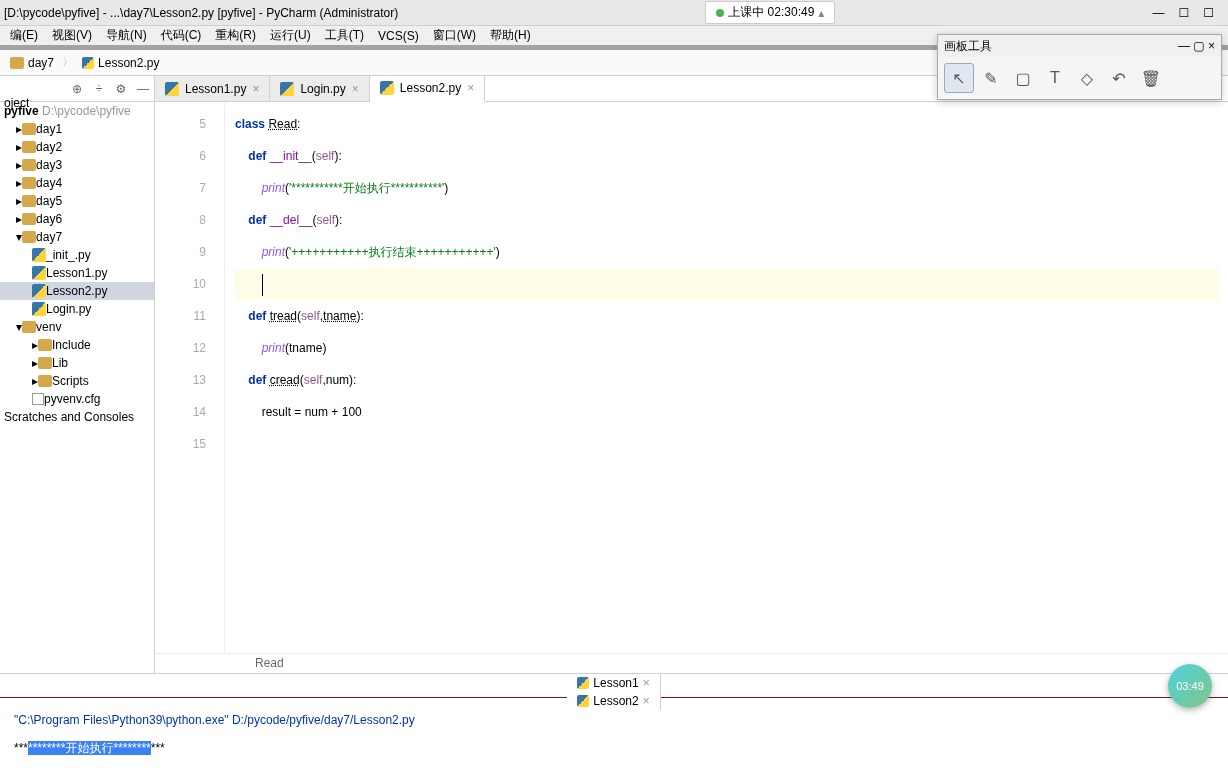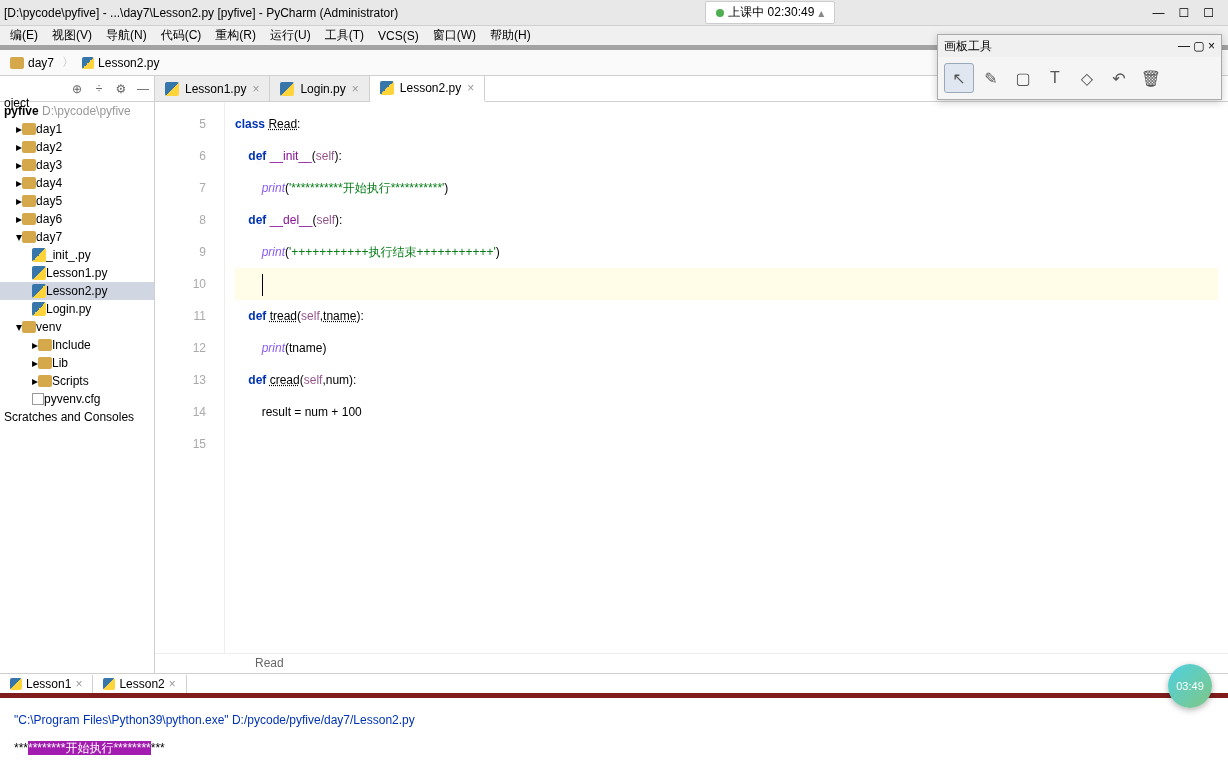--- a/index.html
+++ b/index.html
@@ -42,27 +42,27 @@
 .src .l.hl { background:#fffde7; }
 .kw { color:#0033b3; font-weight:bold; }
 .fn { color:#8b5cf6;font-style:italic; }
 .mag { color:#871094; }
 .self { color:#94558d; }
 .str { color:#067d17; }
 .cls { color:#000; text-decoration:underline; text-decoration-style:dotted; }
 .cursor { border-left:1px solid #000; display:inline-block; height:22px; vertical-align:middle; }
 .bcrumb { height:20px; padding:2px 100px; border-top:1px solid #eee; color:#666; font-size:12px; }
 .run { height:200px; background:#fff; border-top:1px solid #d0d0d0; }
-.run-tabs { height:24px; display:flex; align-items:center; border-bottom:5px solid #7f1d1d; }
+.run-tabs { height:24px; display:flex; align-items:center; border-bottom:1px solid #7f1d1d;flex-direction:column; }
 .rtab { display:flex; align-items:center; gap:4px; padding:2px 10px; border-right:1px solid #d0d0d0; cursor:pointer; }
 .rtab.act { background:#fff; }
 .rtab .x { color:#999; }
 .rtab .pyi { width:12px; height:12px; background:linear-gradient(135deg,#3776ab 50%,#ffd43b 50%); border-radius:2px; }
 .out { padding:8px 14px; font-family:"SimSun",monospace; font-size:17px; line-height:28px; }
-.out .hl { background:#a21caf; color:#fff; }
+.out .hl { background:#3b82f6; color:#fff; }
 .drawpanel { position:absolute; top:34px; right:6px; width:285px; background:#f5f5f5; border:1px solid #aaa; box-shadow:0 2px 8px rgba(0,0,0,.2); }
 .drawpanel .hdr { height:22px; display:flex; align-items:center; padding:0 6px; background:#f0f0f0; }
 .drawpanel .hdr .t { flex:1; }
 .drawpanel .tools { display:flex; gap:2px; padding:6px; }
 .drawpanel .tool { width:30px; height:30px; display:flex; align-items:center; justify-content:center; cursor:pointer; border-radius:3px; font-size:16px; color:#555; }
 .drawpanel .tool.act { background:#e0e7f0; border:1px solid #9ab; }
 .badge { position:absolute; bottom:60px; right:16px; width:44px; height:44px; background:linear-gradient(135deg,#4dd0e1,#81c784); border-radius:50%; display:flex; align-items:center; justify-content:center; color:#fff; font-size:11px; box-shadow:0 2px 6px rgba(0,0,0,.3); }
 </style>
 </head>
 <body>

